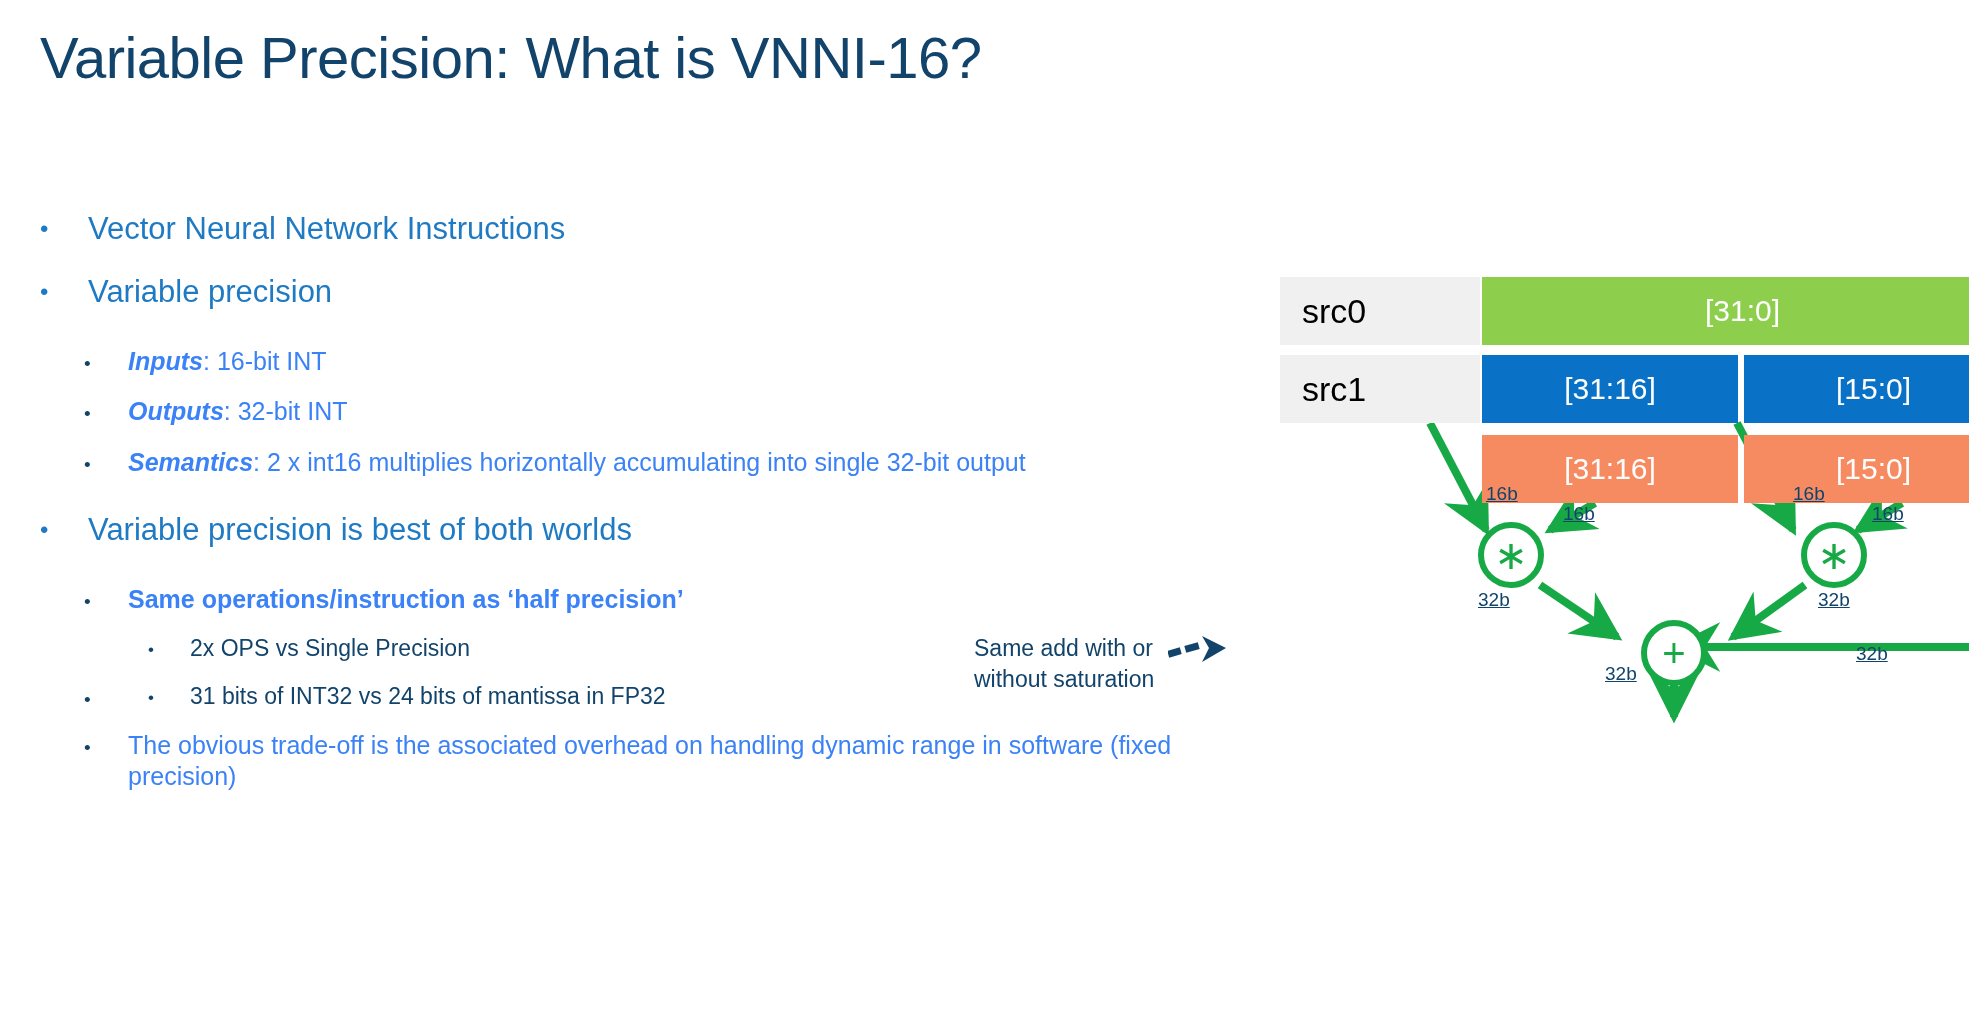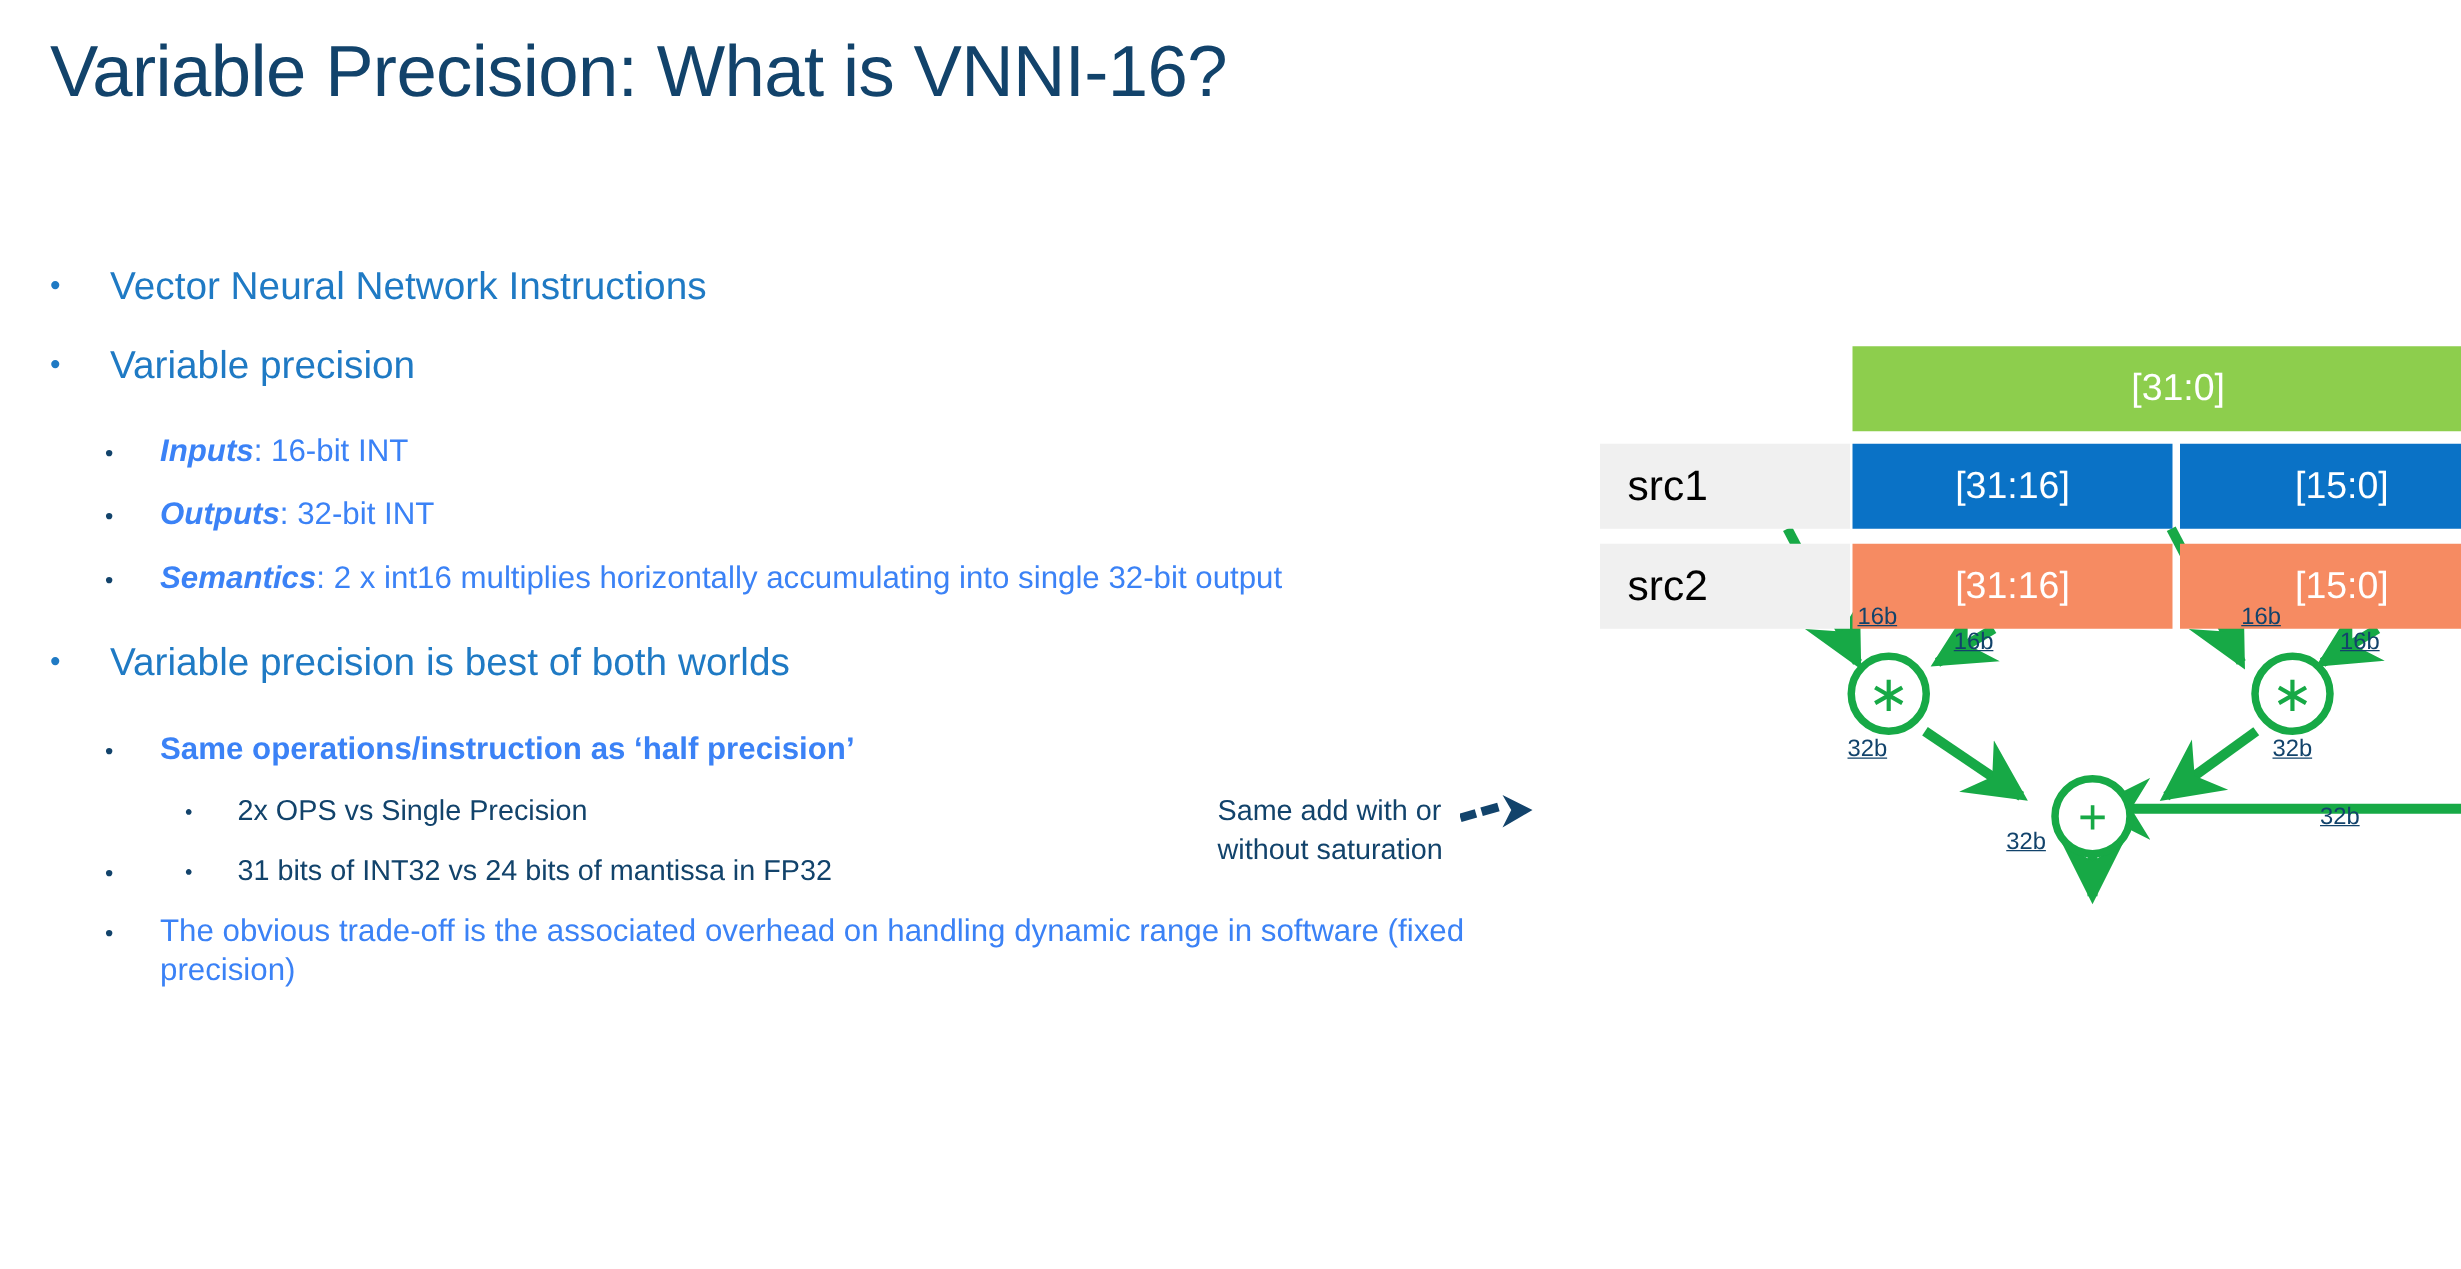--- a/index.html
+++ b/index.html
@@ -222,31 +222,31 @@
     <text x="331" y="314" text-anchor="middle" font-size="40" fill="#17A946" font-family="'Liberation Sans', sans-serif">∗</text>
 
     <circle cx="654" cy="300" r="30" fill="#ffffff" stroke="#17A946" stroke-width="6"></circle>
     <text x="654" y="314" text-anchor="middle" font-size="40" fill="#17A946" font-family="'Liberation Sans', sans-serif">∗</text>
 
     <circle cx="494" cy="398" r="30" fill="#ffffff" stroke="#17A946" stroke-width="6"></circle>
     <text x="494" y="412" text-anchor="middle" font-size="40" fill="#17A946" font-family="'Liberation Sans', sans-serif">+</text>
   </svg>
 
   <div class="reg-row" id="row-src0">
+    <div class="reg-label">src0</div>
     <div class="reg-cell" style="left:202px;width:521px;background:#8DCE4D;">[31:0]</div>
   </div>
 
   <div class="reg-row" id="row-src1">
     <div class="reg-label">src1</div>
     <div class="reg-cell" style="left:202px;width:256px;background:#0A72C6;">[31:16]</div>
     <div class="reg-cell" style="left:464px;width:259px;background:#0A72C6;">[15:0]</div>
   </div>
 
   <div class="reg-row" id="row-src2">
-    <div class="reg-label">src2</div>
     <div class="reg-cell" style="left:202px;width:256px;background:#F68B62;">[31:16]</div>
     <div class="reg-cell" style="left:464px;width:259px;background:#F68B62;">[15:0]</div>
   </div>
 
   <div class="bits-label" style="left:306px;top:228px;">16b</div>
   <div class="bits-label" style="left:383px;top:248px;">16b</div>
   <div class="bits-label" style="left:613px;top:228px;">16b</div>
   <div class="bits-label" style="left:692px;top:248px;">16b</div>
 
   <div class="bits-label" style="left:298px;top:334px;">32b</div>

